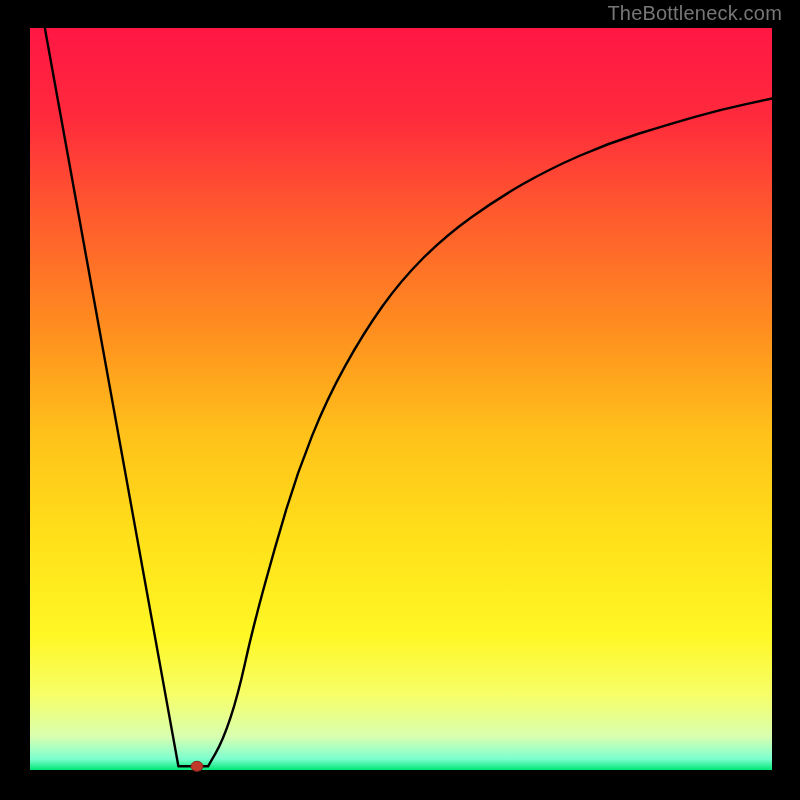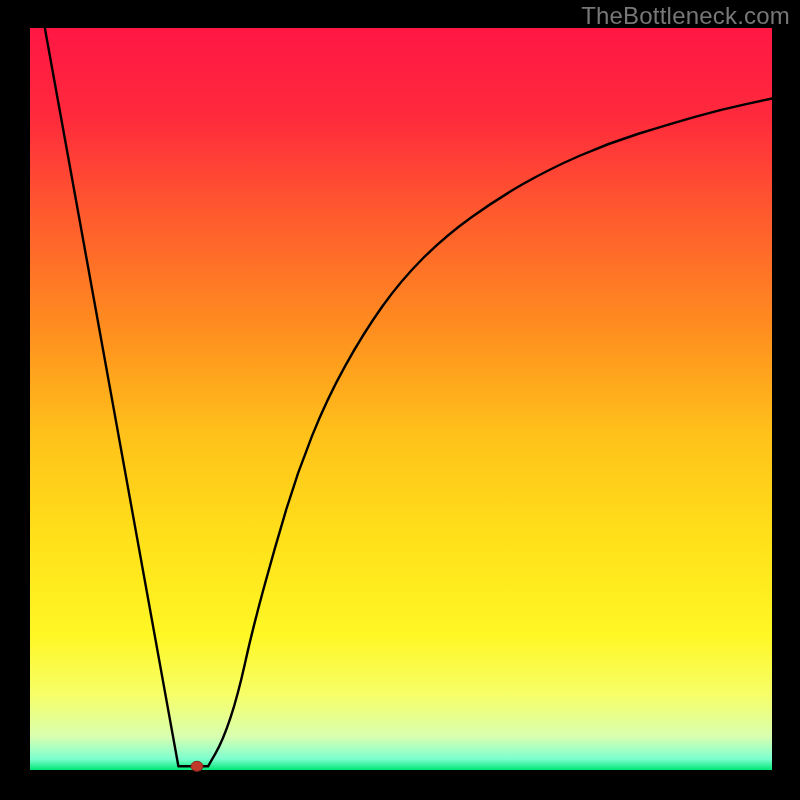--- a/index.html
+++ b/index.html
@@ -17,23 +17,23 @@
     height: 800px;
   }
   svg {
     position: absolute;
     top: 0;
     left: 0;
   }
   .watermark {
     position: absolute;
     top: 2px;
-    right: 10px;
+    right: 18px;
     color: #777;
-    font-size: 24px;
+    font-size: 20px;
     font-weight: 500;
     letter-spacing: 0.2px;
     user-select: none;
   }
 </style>
 </head>
 <body>
 
 <div class="canvas-wrap">
 

